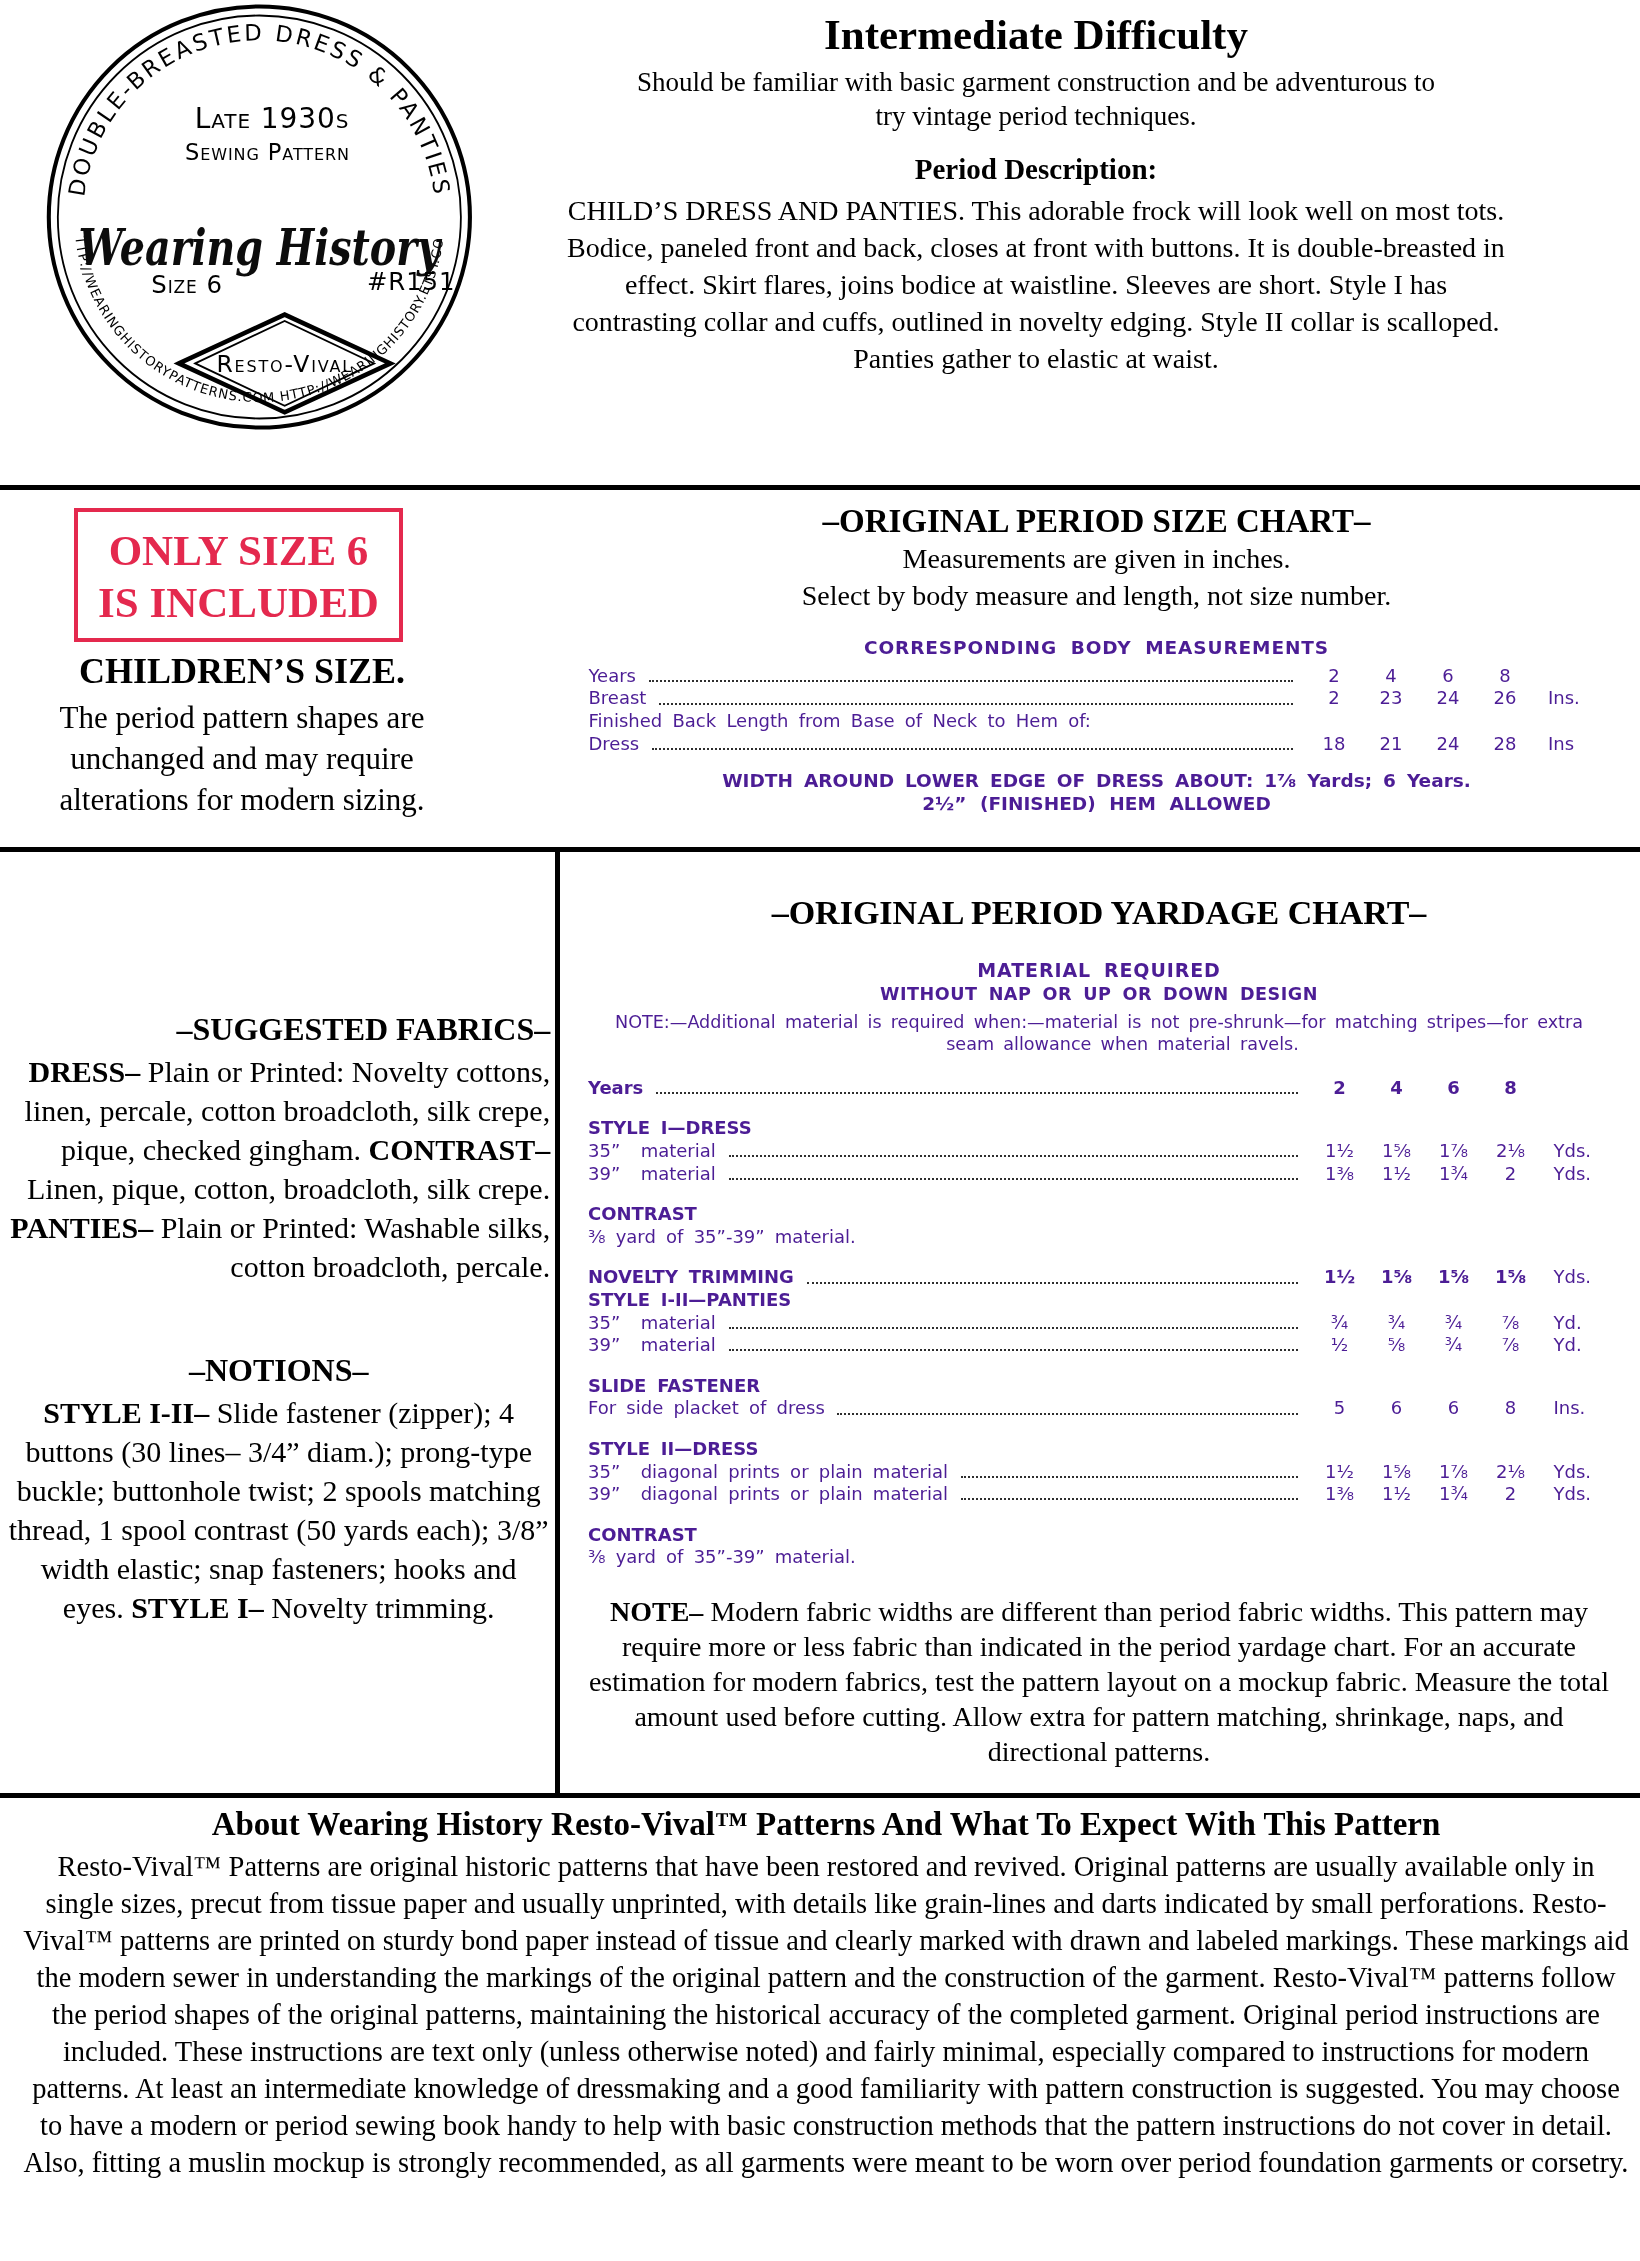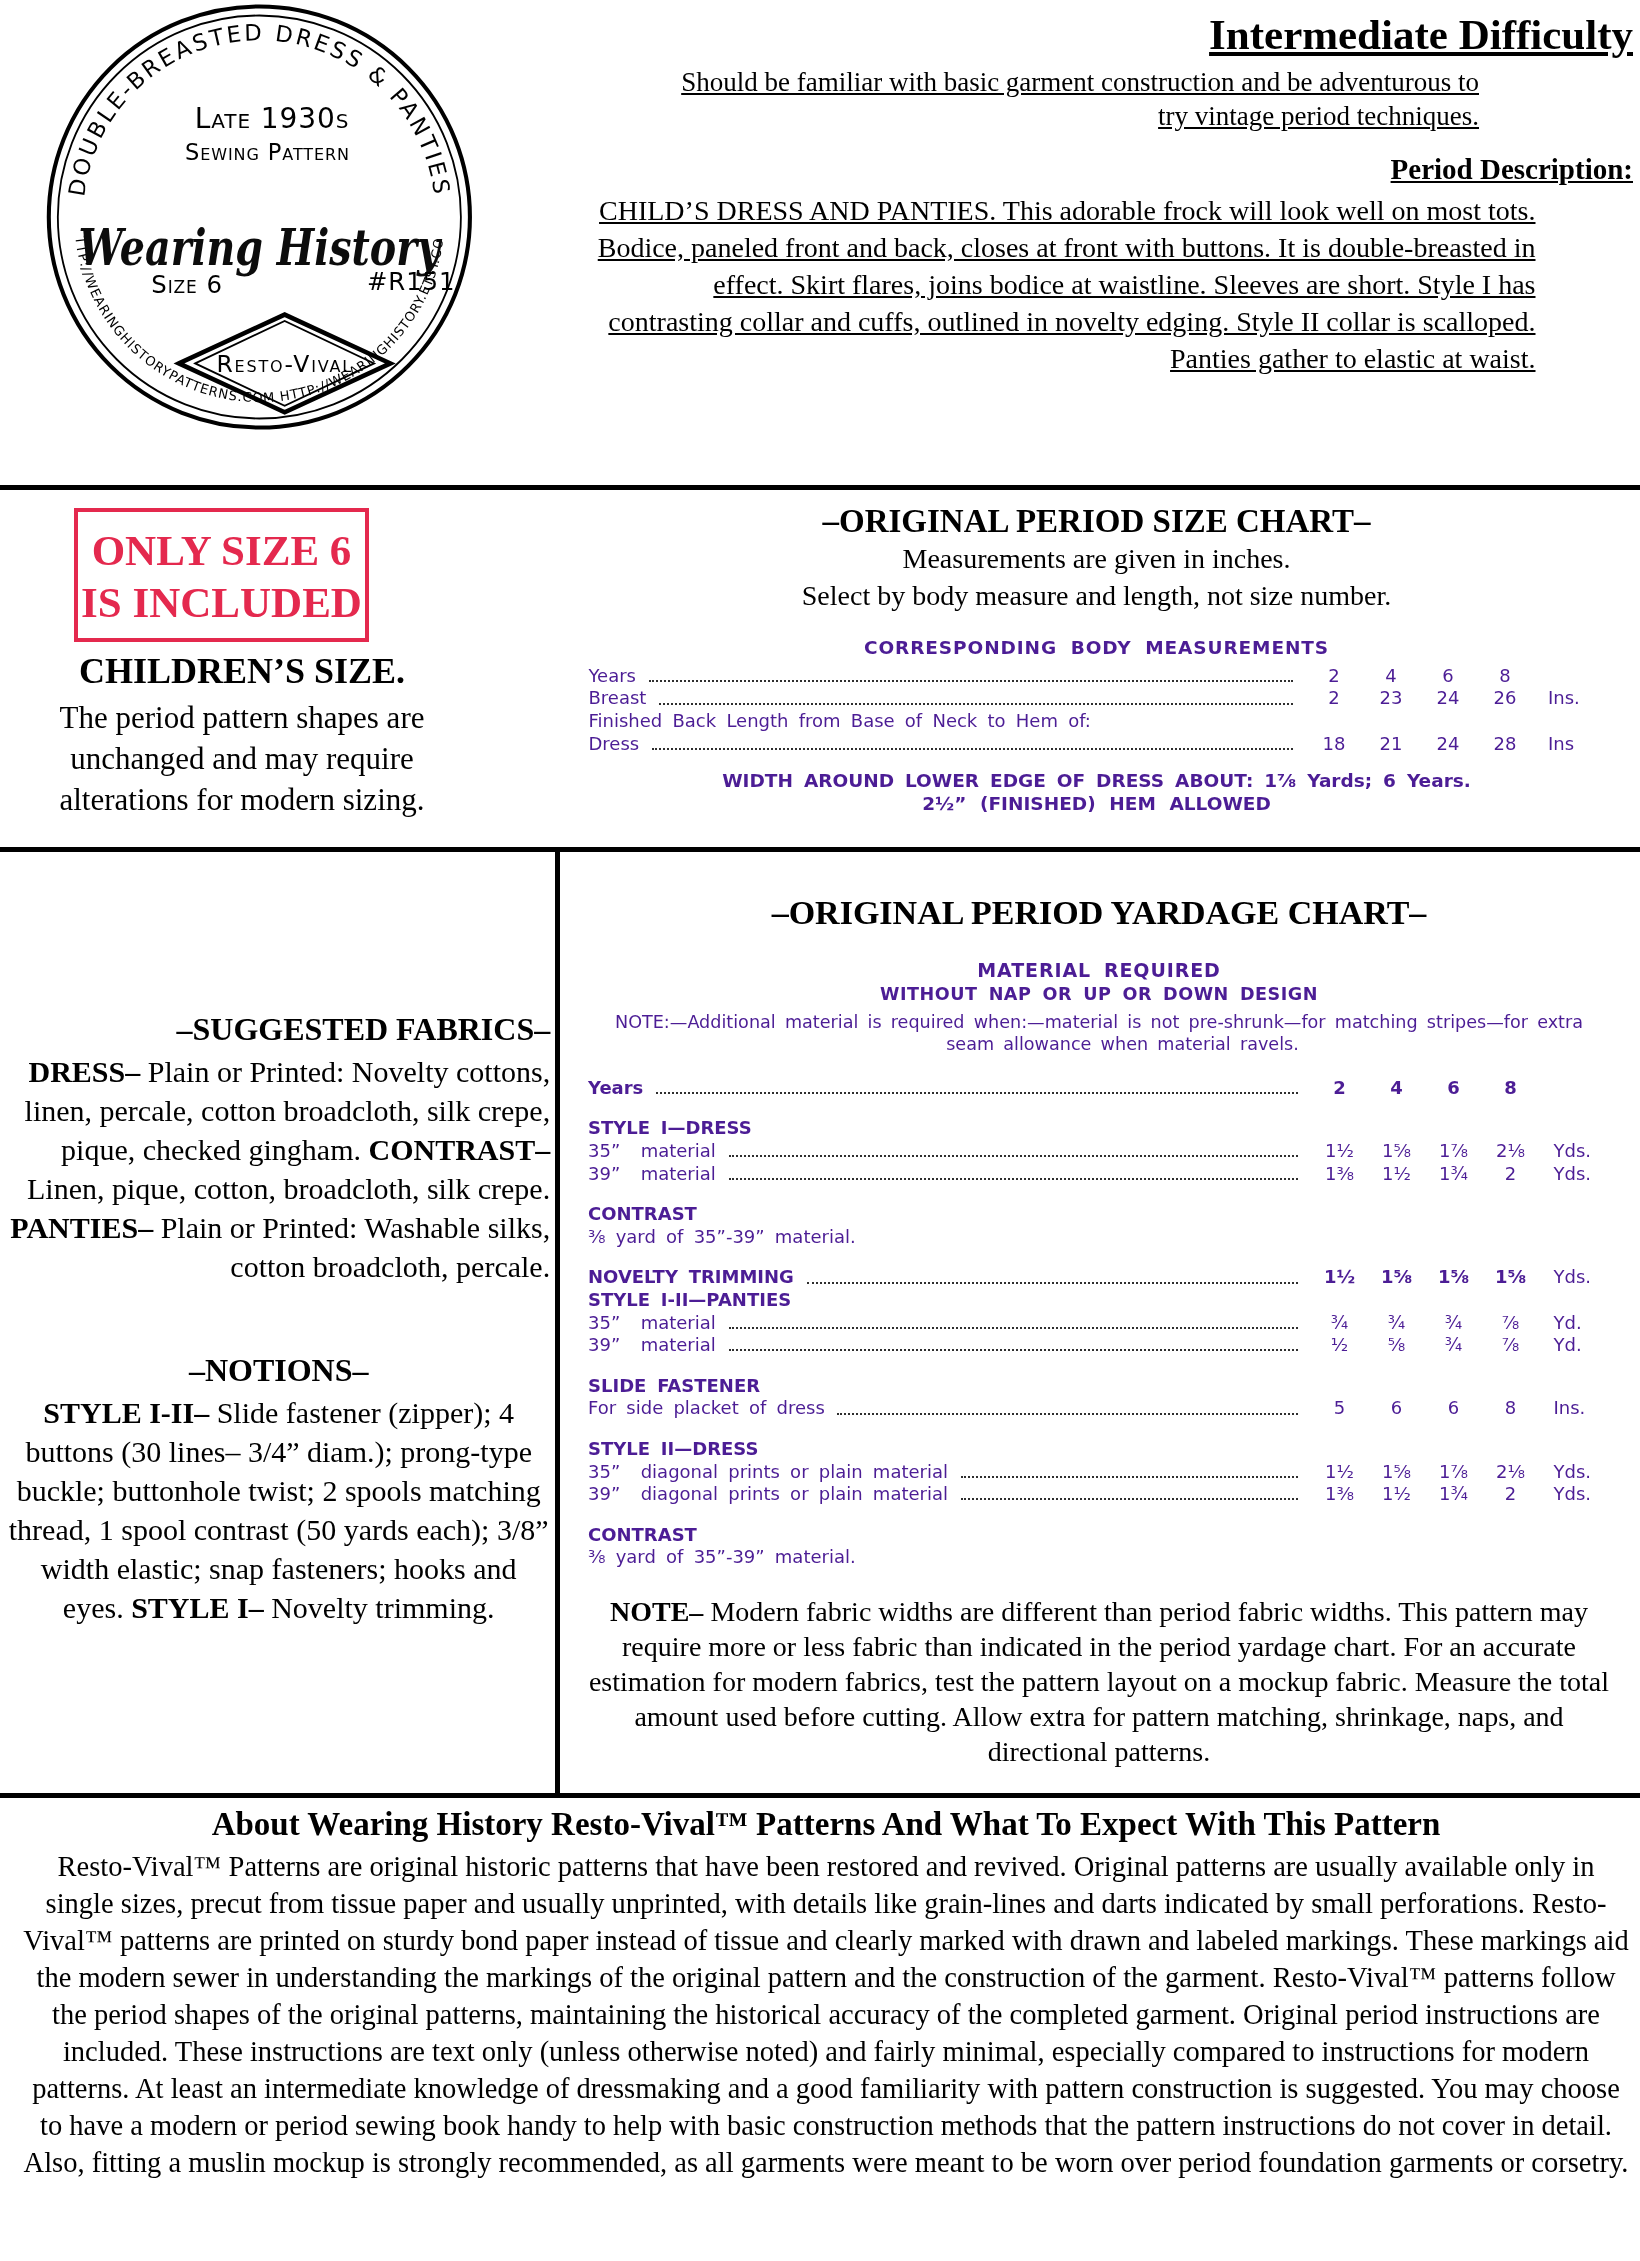--- a/index.html
+++ b/index.html
@@ -13,29 +13,29 @@
 
   
   .hr{ position:absolute; left:0; width:1640px; height:4.5px; background:#000; }
   #hr1{ top:485px; } #hr2{ top:847px; } #hr3{ top:1793px; }
   .vr{ position:absolute; left:555px; top:847px; width:4.5px; height:951px; background:#000; }
 
   
   #logo{ position:absolute; left:0; top:0; width:488px; height:434px; }
 
   
-  #difficulty{ position:absolute; left:493px; top:9px; width:1140px; text-align:right;text-decoration:underline; }
+  #difficulty{ position:absolute; left:466px; top:9px; width:1140px; text-align:center; }
   .diff-title{ font-size:43px; font-weight:bold; line-height:51px; }
   .diff-sub{ font-size:27px; line-height:34px; max-width:832px; margin:5.4px auto 0; }
   .period-h{ font-size:29px; font-weight:bold; margin-top:20px; }
   .period-p{ font-size:28px; line-height:37px; max-width:945px; margin:5.4px auto 0; }
 
   
   #size-box{
-    position:absolute; left:74px; top:508px; width:295px; padding:12.7px 0 9px;
+    position:absolute; left:74px; top:508px; width:329px; padding:12.7px 0 9px;
     border:4.5px solid var(--red); text-align:center; color:var(--red);
     font-weight:bold; font-size:43px; line-height:52px;
   }
   #children-h{ position:absolute; left:0; top:650px; width:484px; text-align:center; font-weight:bold; font-size:36px; }
   #children-p{ position:absolute; left:9px; top:697px; width:466px; text-align:center; font-size:31px; line-height:41px; }
 
   
   .scan{ font-family:"DejaVu Sans",sans-serif; color:#4c1d95; }
   .scan-row{ display:flex; align-items:flex-end; font-size:18px; line-height:22.6px; word-spacing:4.5px; text-align:left; }
   .scan-row.gap{ margin-top:18px; }

